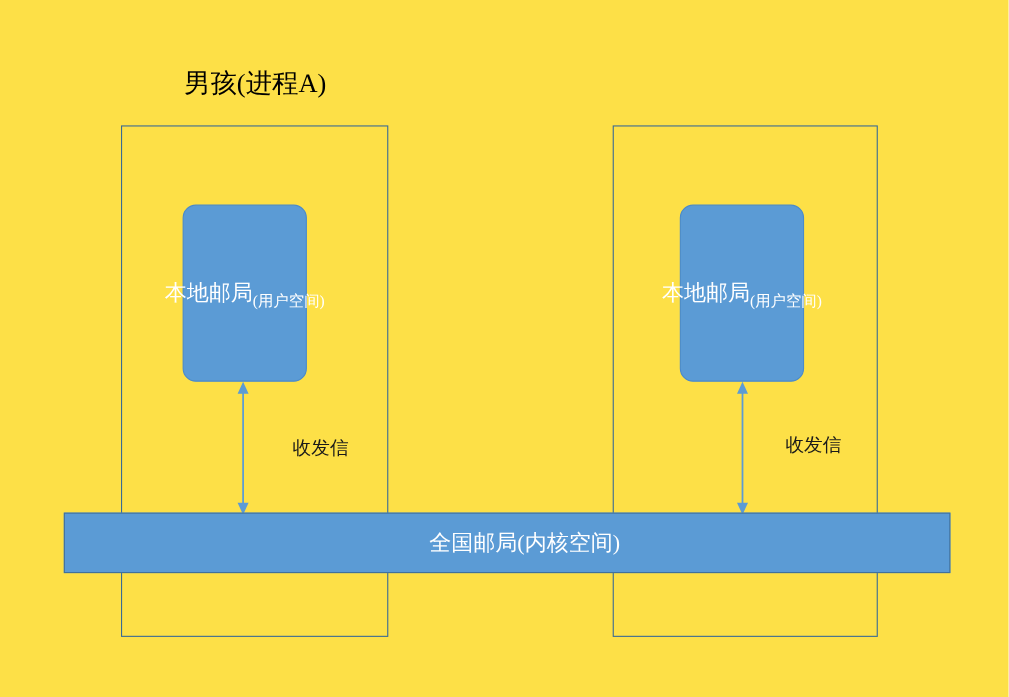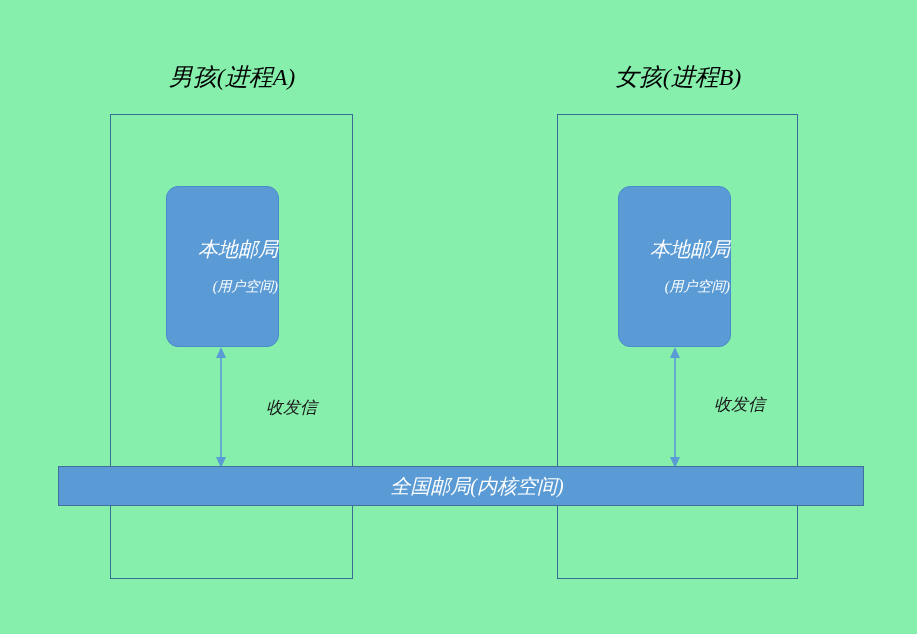--- a/index.html
+++ b/index.html
@@ -7,23 +7,22 @@
     padding: 0;
     background: #ffffff;
   }
   body {
     font-family: "Liberation Serif", "DejaVu Serif", serif;
   }
   #canvas {
     position: relative;
     width: 917px;
     height: 634px;
-    background: #86efac;
+    background: #fde047;
     overflow: hidden;
-    font-style: italic;
   }
 
   
   .proc-title {
     position: absolute;
     font-family: "Liberation Serif", "DejaVu Serif", serif;
     font-size: 24px;
     line-height: 30px;
     color: #000000;
     text-align: center;
@@ -43,22 +42,22 @@
   #proc-box-b { left: 557px; top: 114px; width: 241px; height: 465px; }
 
   
   .user-box {
     position: absolute;
     background: #5B9BD5;
     border: 1px solid #4A8ACB;
     border-radius: 12px;
     box-sizing: border-box;
     display: flex;
-    flex-direction: column;
-    align-items: flex-end;
+    flex-direction: row;
+    align-items: center;
     justify-content: center;
     color: #ffffff;
   }
   #user-box-a { left: 166px; top: 186px; width: 113px; height: 161px; }
   #user-box-b { left: 618px; top: 186px; width: 113px; height: 161px; }
   .user-box .ub-main {
     font-family: "Liberation Serif", "DejaVu Serif", serif;
     font-size: 20px;
     line-height: 24px;
     white-space: nowrap;
@@ -92,21 +91,21 @@
   }
   #arrow-label-a { left: 234px; top: 397px; }
   #arrow-label-b { left: 682px; top: 394px; }
 
   
   #kernel-bar {
     position: absolute;
     left: 58px;
     top: 466px;
     width: 806px;
-    height: 40px;
+    height: 55px;
     background: #5B9BD5;
     border: 1px solid #41719C;
     box-sizing: border-box;
     display: flex;
     align-items: center;
     justify-content: center;
     color: #ffffff;
     padding-left: 32px;
   }
   #kernel-bar .kb-text {
@@ -133,21 +132,20 @@
   <div class="arrow" id="arrow-a">
     <svg viewBox="0 0 14 121" preserveAspectRatio="none">
       <line x1="7" y1="8" x2="7" y2="113" stroke="#5B9BD5" stroke-width="1.6"></line>
       <polygon points="7,0 12,11 2,11" fill="#5B9BD5"></polygon>
       <polygon points="7,121 12,110 2,110" fill="#5B9BD5"></polygon>
     </svg>
   </div>
 
   <div class="arrow-label" id="arrow-label-a">收发信</div>
 
-  <div class="proc-title" id="title-b">女孩(进程B)</div>
 
   <div class="proc-box" id="proc-box-b"></div>
 
   <div class="user-box" id="user-box-b">
     <div class="ub-main">本地邮局</div>
     <div class="ub-sub">(用户空间)</div>
   </div>
 
   <div class="arrow" id="arrow-b">
     <svg viewBox="0 0 14 121" preserveAspectRatio="none">

